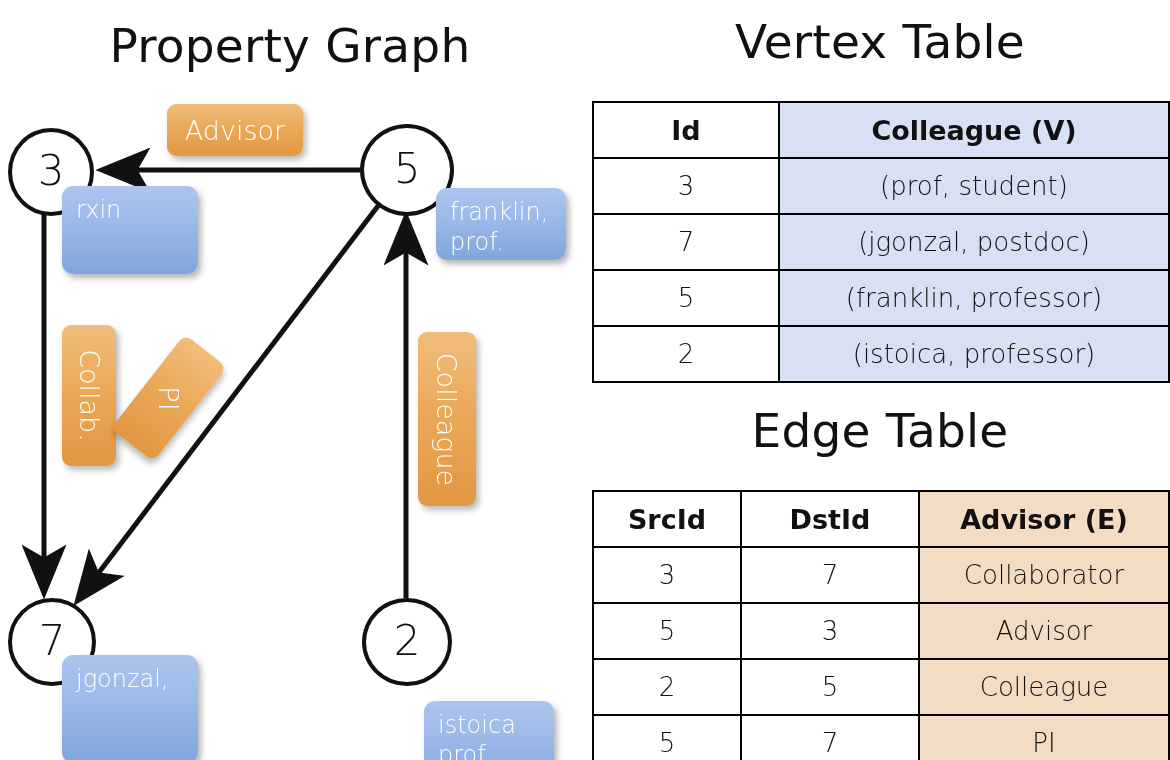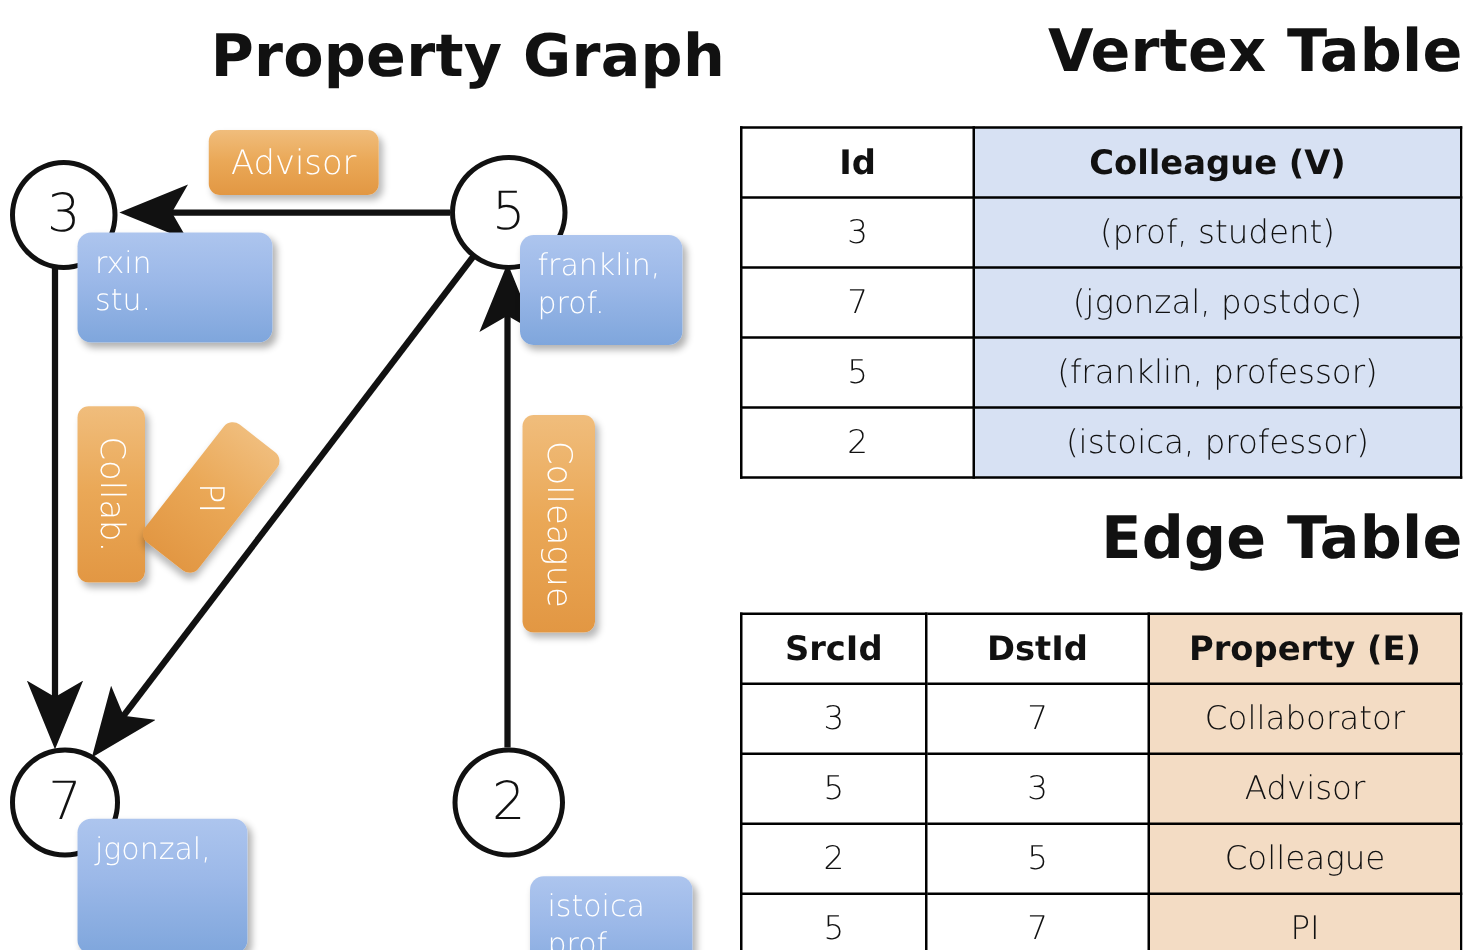--- a/index.html
+++ b/index.html
@@ -13,26 +13,26 @@
     position: relative;
     overflow: hidden;
     font-family: "Liberation Sans", sans-serif;
     color: #000000;
   }
 
   
   .big-title {
     position: absolute;
     font-family: "DejaVu Sans", sans-serif;
-    font-weight: 700;
+    font-weight: 400;
     font-size: 47px;
     letter-spacing: 0.2px;
     color: #111111;
     white-space: nowrap;
-    text-align: right;
+    text-align: center;
   }
   #title-property-graph { left: 0px;   top: 18px;  width: 580px; }
   #title-vertex-table   { left: 590px; top: 14px;  width: 580px; }
   #title-edge-table     { left: 590px; top: 403px; width: 580px; }
 
   
   #graph-canvas {
     position: absolute;
     left: 0; top: 0;
     width: 586px; height: 760px;
@@ -76,22 +76,22 @@
     box-shadow: 3px 4px 6px rgba(0,0,0,0.30);
     color: #ffffff;
     font-family: "DejaVu Sans", sans-serif;
     font-weight: 300;
     font-size: 24px;
     line-height: 1.26;
     padding: 9px 0 9px 14px;
     box-sizing: border-box;
     z-index: 4;
   }
-  #prop-box-3 { left: 62px;  top: 186px; width: 156px; height: 88px; }
-  #prop-box-5 { left: 416px; top: 188px; width: 130px; height: 88px; }
+  #prop-box-3 { left: 62px;  top: 186px; width: 136px; height: 88px; }
+  #prop-box-5 { left: 436px; top: 188px; width: 130px; height: 72px; }
   #prop-box-7 { left: 62px;  top: 655px; width: 136px; height: 108px; }
   #prop-box-2 { left: 424px; top: 655px; width: 130px; height: 88px; margin-top: 46px; }
   .prop-line { display: block; white-space: nowrap; }
 
   
   .edge-label {
     position: absolute;
     border-radius: 9px;
     background: linear-gradient(to bottom, #f0bd7c 0%, #eaa857 48%, #e29743 100%);
     box-shadow: 3px 4px 6px rgba(0,0,0,0.28);
@@ -193,21 +193,20 @@
   </div>
   <div class="node-circle" id="node-7">
     <span>7</span>
   </div>
   <div class="node-circle" id="node-2">
     <span>2</span>
   </div>
 
   <div class="prop-box" id="prop-box-3">
     <span class="prop-line">rxin</span>
-    <span class="prop-line">stu.</span>
   </div>
   <div class="prop-box" id="prop-box-5">
     <span class="prop-line">franklin,</span>
     <span class="prop-line">prof.</span>
   </div>
   <div class="prop-box" id="prop-box-7">
     <span class="prop-line">jgonzal,</span>
   </div>
   <div class="prop-box" id="prop-box-2">
     <span class="prop-line">istoica</span>
@@ -262,21 +261,21 @@
 <table class="data-table" id="edge-table">
   <colgroup>
     <col class="col-src">
     <col class="col-dst">
     <col class="col-prope">
   </colgroup>
   <thead>
     <tr>
       <th>SrcId</th>
       <th>DstId</th>
-      <th class="cell-orange">Property (E)</th>
+      <th class="cell-orange">Advisor (E)</th>
     </tr>
   </thead>
   <tbody>
     <tr>
       <td>3</td>
       <td>7</td>
       <td class="cell-orange">Collaborator</td>
     </tr>
     <tr>
       <td>5</td>

